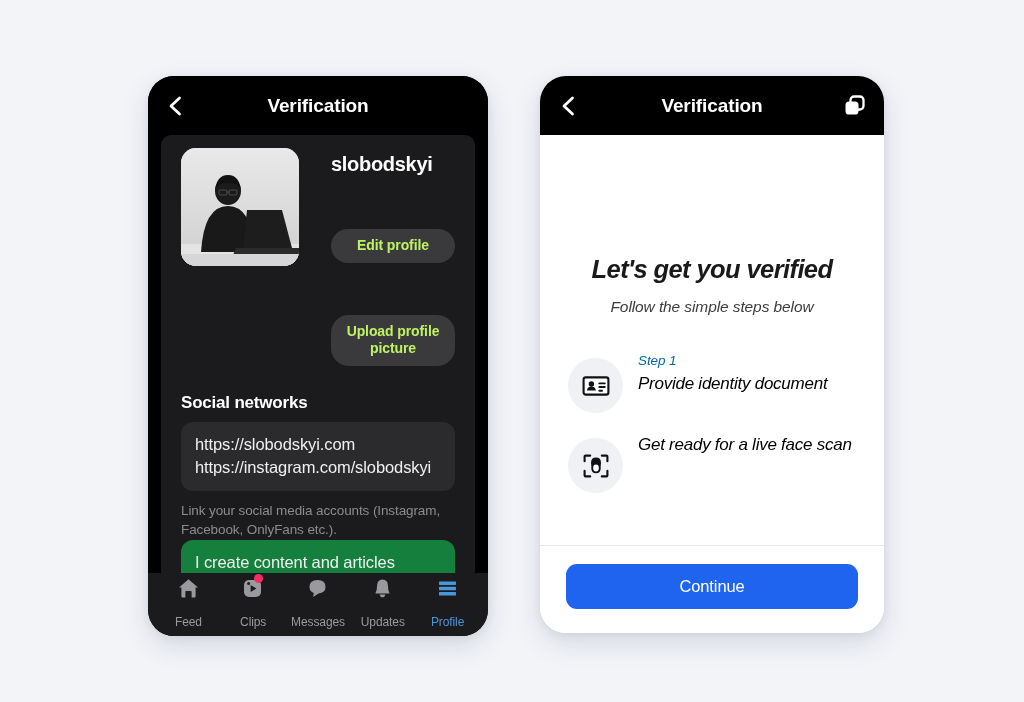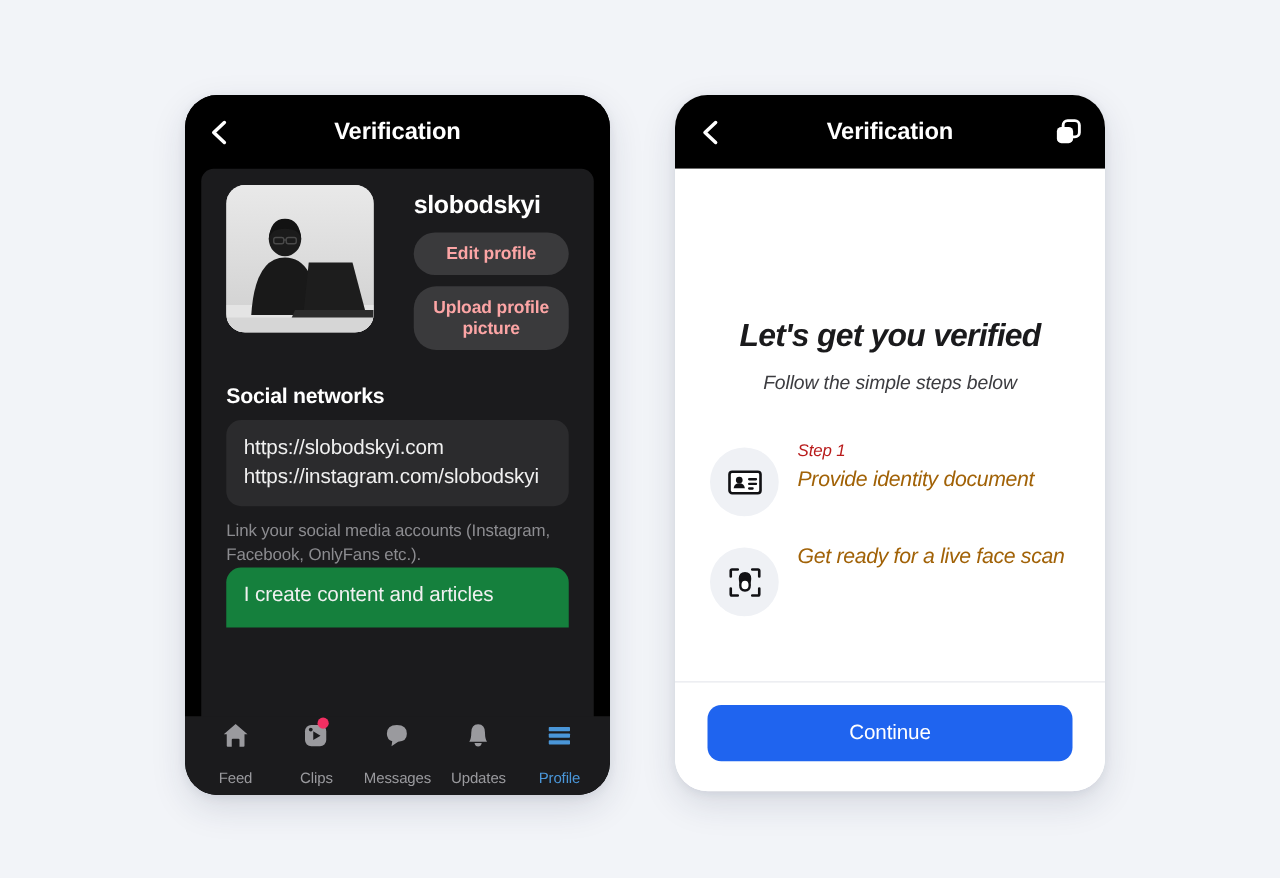--- a/index.html
+++ b/index.html
@@ -120,33 +120,34 @@
     font-size: 20px;
     font-weight: bold;
     letter-spacing: -0.3px;
     line-height: 1.1;
     margin-bottom: 11px;
     white-space: nowrap;
   }
 
   .pill-btn {
     background: #3a3a3c;
-    color: #fca5a5;
+    color: #bef264;
     border: none;
     border-radius: 18px;
     width: 100%;
     padding: 8px 6px;
     font-family: inherit;
     font-size: 14px;
     font-weight: bold;
     line-height: 1.25;
     text-align: center;
     cursor: pointer;
     margin-bottom: 9px;
     letter-spacing: -0.1px;
+    margin-top: 43px;
   }
 
   .section-head {
     color: #ffffff;
     font-size: 17px;
     font-weight: bold;
     letter-spacing: -0.2px;
     margin: 18px 0 9px 0;
   }
 
@@ -326,28 +327,28 @@
     flex: 0 0 auto;
     display: flex;
     align-items: center;
     justify-content: center;
     margin-top: 6px;
   }
 
   .step-txt { flex: 1 1 auto; min-width: 0; padding-top: 1px; }
 
   .step-label {
-    color: #b91c1c;
+    color: #0369a1;
     font-size: 13.5px;
     letter-spacing: -0.1px;
     margin-bottom: 4px;
   }
 
   .step-title {
-    color: #a16207;
+    color: #000000;
     font-size: 17px;
     line-height: 1.42;
     letter-spacing: -0.25px;
   }
 
   .r-footer {
     flex: 0 0 auto;
     border-top: 1px solid #e7e9ee;
     padding: 18px 26px 24px 26px;
   }

